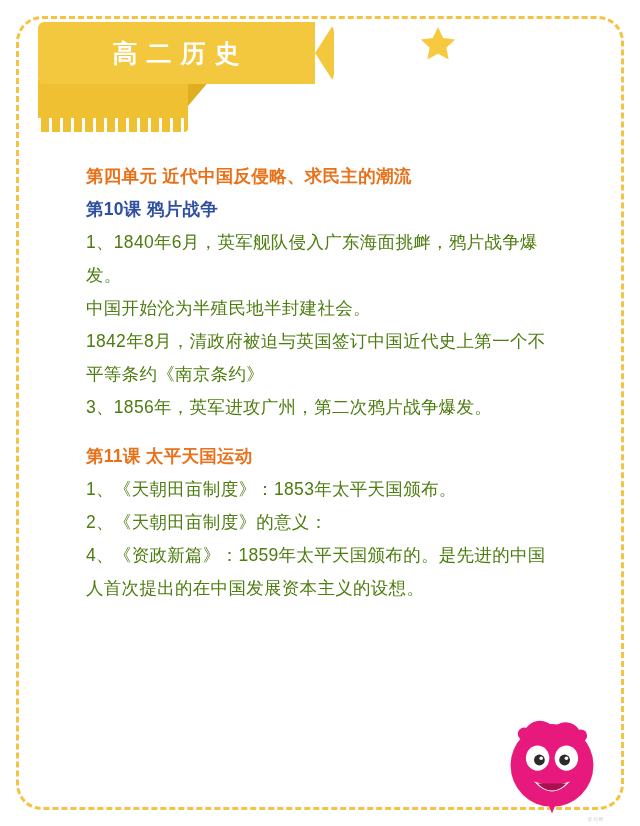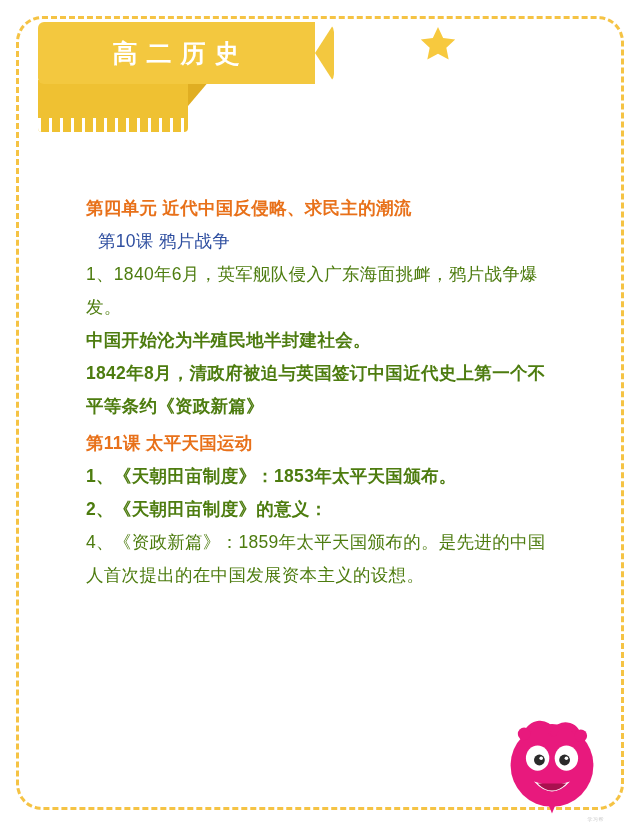--- a/index.html
+++ b/index.html
@@ -131,32 +131,30 @@
   .line {
     font-size: 17.5px;
     line-height: 33px;
     color: #4d7c0f;
     letter-spacing: 0.3px;
     white-space: normal;
   }
   .line.heading-orange {
     color: #e8711a;
     font-weight: bold;
-    margin-top: 32px;
   }
   .line.heading-blue {
     color: #2f4fa0;
+    font-weight: bold;
+  }
+  .line.bold {
     font-weight: normal;
-    margin-left: 12px;
-  }
-  .line.bold {
-    font-weight: bold;
   }
   .line.spaced {
-    margin-top: 4px;
+    margin-top: 16px;
   }
 
   
   .mascot {
     position: absolute;
     right: 34px;
     bottom: 12px;
     width: 108px;
     height: 108px;
   }
@@ -185,21 +183,22 @@
 
   <svg class="star" viewBox="0 0 24 24" aria-hidden="true">
     <path fill="#f7c93e" d="M12 1.8l3.1 6.6 7.2.9-5.3 4.9 1.4 7.1L12 17.9 5.6 21.3 7 14.2 1.7 9.3l7.2-.9z"></path>
   </svg>
 
   <div class="content">
     <div class="line heading-orange">第四单元 近代中国反侵略、求民主的潮流</div>
     <div class="line heading-blue">第10课 鸦片战争</div>
     <div class="line">1、1840年6月，英军舰队侵入广东海面挑衅，鸦片战争爆发。</div>
     <div class="line bold">中国开始沦为半殖民地半封建社会。</div>
-    <div class="line bold">1842年8月，清政府被迫与英国签订中国近代史上第一个不平等条约《资政新篇》</div>
+    <div class="line bold">1842年8月，清政府被迫与英国签订中国近代史上第一个不平等条约《南京条约》</div>
+    <div class="line bold">3、1856年，英军进攻广州，第二次鸦片战争爆发。</div>
     <div class="line heading-orange spaced">第11课 太平天国运动</div>
     <div class="line bold">1、《天朝田亩制度》：1853年太平天国颁布。</div>
     <div class="line bold">2、《天朝田亩制度》的意义：</div>
     <div class="line">4、《资政新篇》：1859年太平天国颁布的。是先进的中国人首次提出的在中国发展资本主义的设想。</div>
   </div>
 
   <svg class="mascot" viewBox="0 0 120 120" aria-hidden="true">
     <circle cx="60" cy="66" r="46" fill="#e8197d"></circle>
     <path d="M30 34 C36 16, 56 16, 60 30" stroke="#e8197d" stroke-width="7" fill="none" stroke-linecap="round"></path>
     <circle cx="29" cy="31" r="7" fill="#e8197d"></circle>

